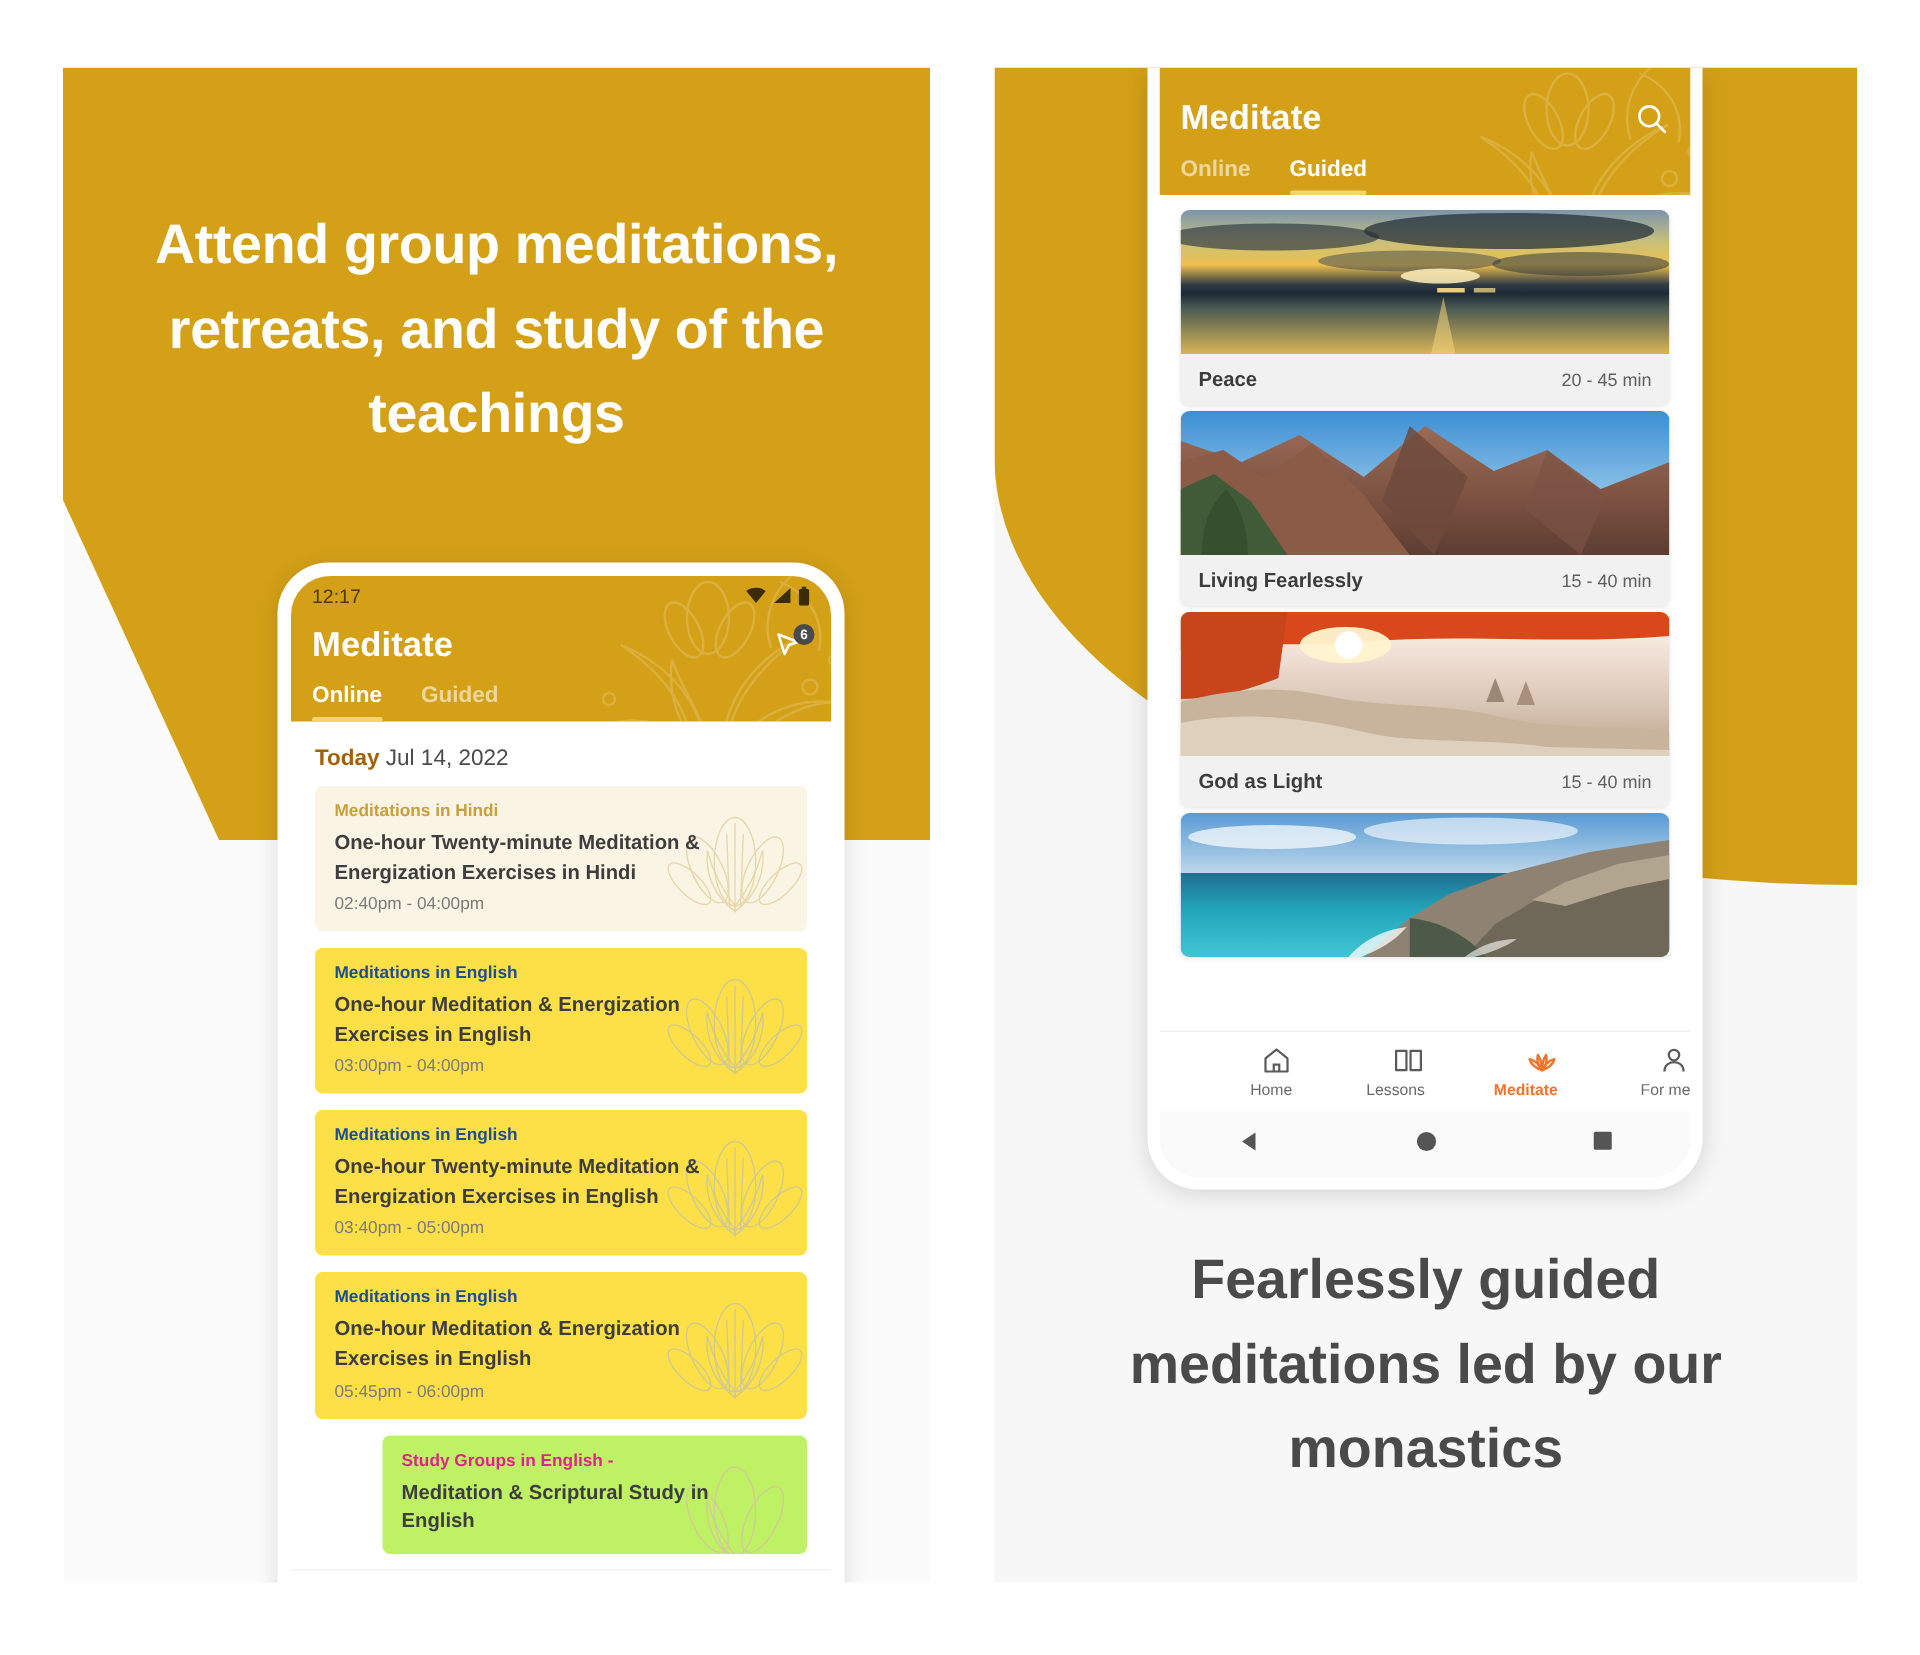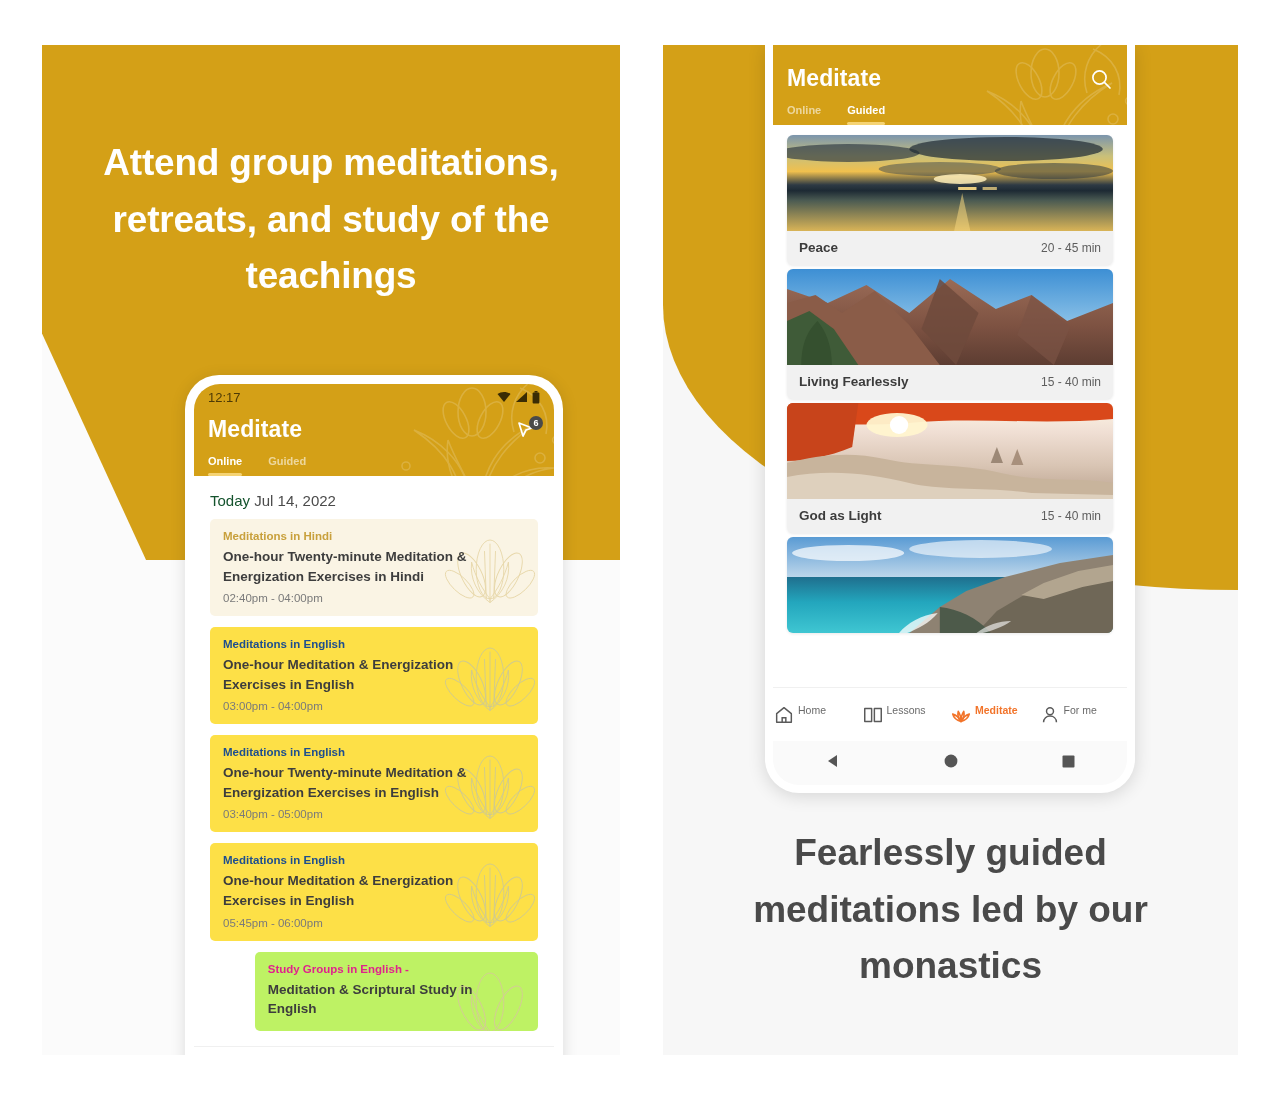--- a/index.html
+++ b/index.html
@@ -75,30 +75,30 @@
     position: absolute; right: -3px; top: -1px;
     min-width: 14px; height: 14px; border-radius: 7px;
     background: #4a4a4a; color: #ffffff; font-size: 9px;
     display: flex; align-items: center; justify-content: center;
     padding: 0 3px; font-weight: bold;
   }
   .tabs {
     display: flex; gap: 26px; padding: 10px 14px 0 14px;
     position: relative; z-index: 2;
   }
-  .tab { font-size: 11px; font-weight: bold; padding-bottom: 9px; position: relative; }
+  .tab { font-size: 15px; font-weight: bold; padding-bottom: 9px; position: relative; }
   .tab.active { color: #ffffff; }
   .tab.inactive { color: rgba(255,255,255,0.58); font-weight: bold; }
   .tab.active::after {
     content: ""; position: absolute; left: 0; right: 0; bottom: 0;
     height: 3px; background: #f5d373; border-radius: 2px;
   }
 
   .day-row { padding: 16px 16px 10px 16px; font-size: 15px; color: #4b4b4b; }
-  .day-row b { color: #14532d; font-weight: normal; }
+  .day-row b { color: #a16207; font-weight: bold; }
 
   .ev-list { padding: 0 16px; display: flex; flex-direction: column; gap: 11px; flex: 1; overflow: hidden; align-items: flex-end; }
   .ev-card {
     border-radius: 5px; padding: 11px 13px 12px 13px;
     position: relative; overflow: hidden;
   }
   .ev-card.hindi { background: #faf4e4; }
   .ev-card.english { background: #fde047; }
   .ev-card.study { background: #bef264; }
   .ev-cat { font-size: 11.5px; font-weight: bold; margin-bottom: 5px; position: relative; z-index: 2; }
@@ -114,21 +114,21 @@
     position: absolute; right: 2px; top: 2px; width: 92px; height: 84px;
     opacity: 0.55; z-index: 1; pointer-events: none;
   }
   .ev-card.study .lotus-wm { opacity: 0.5; }
 
   .bottomnav {
     flex: 0 0 auto; height: 54px; background: #ffffff;
     display: flex; align-items: center; justify-content: space-around;
     border-top: 1px solid #f0f0f0;
   }
-  .nav-item { display: flex; align-items: flex-start; gap: 3px; width: 25%; }
+  .nav-item { display: flex; flex-direction: column; align-items: flex-end; gap: 3px; width: 25%; }
   .nav-label { font-size: 10.5px; color: #6a6a6a; }
   .nav-item.active .nav-label { color: #f2742a; font-weight: bold; }
 
   
   .panel-right {
     position: absolute; left: 663px; top: 45px;
     width: 575px; height: 1010px;
     background: #f7f7f7;
     overflow: hidden;
   }

